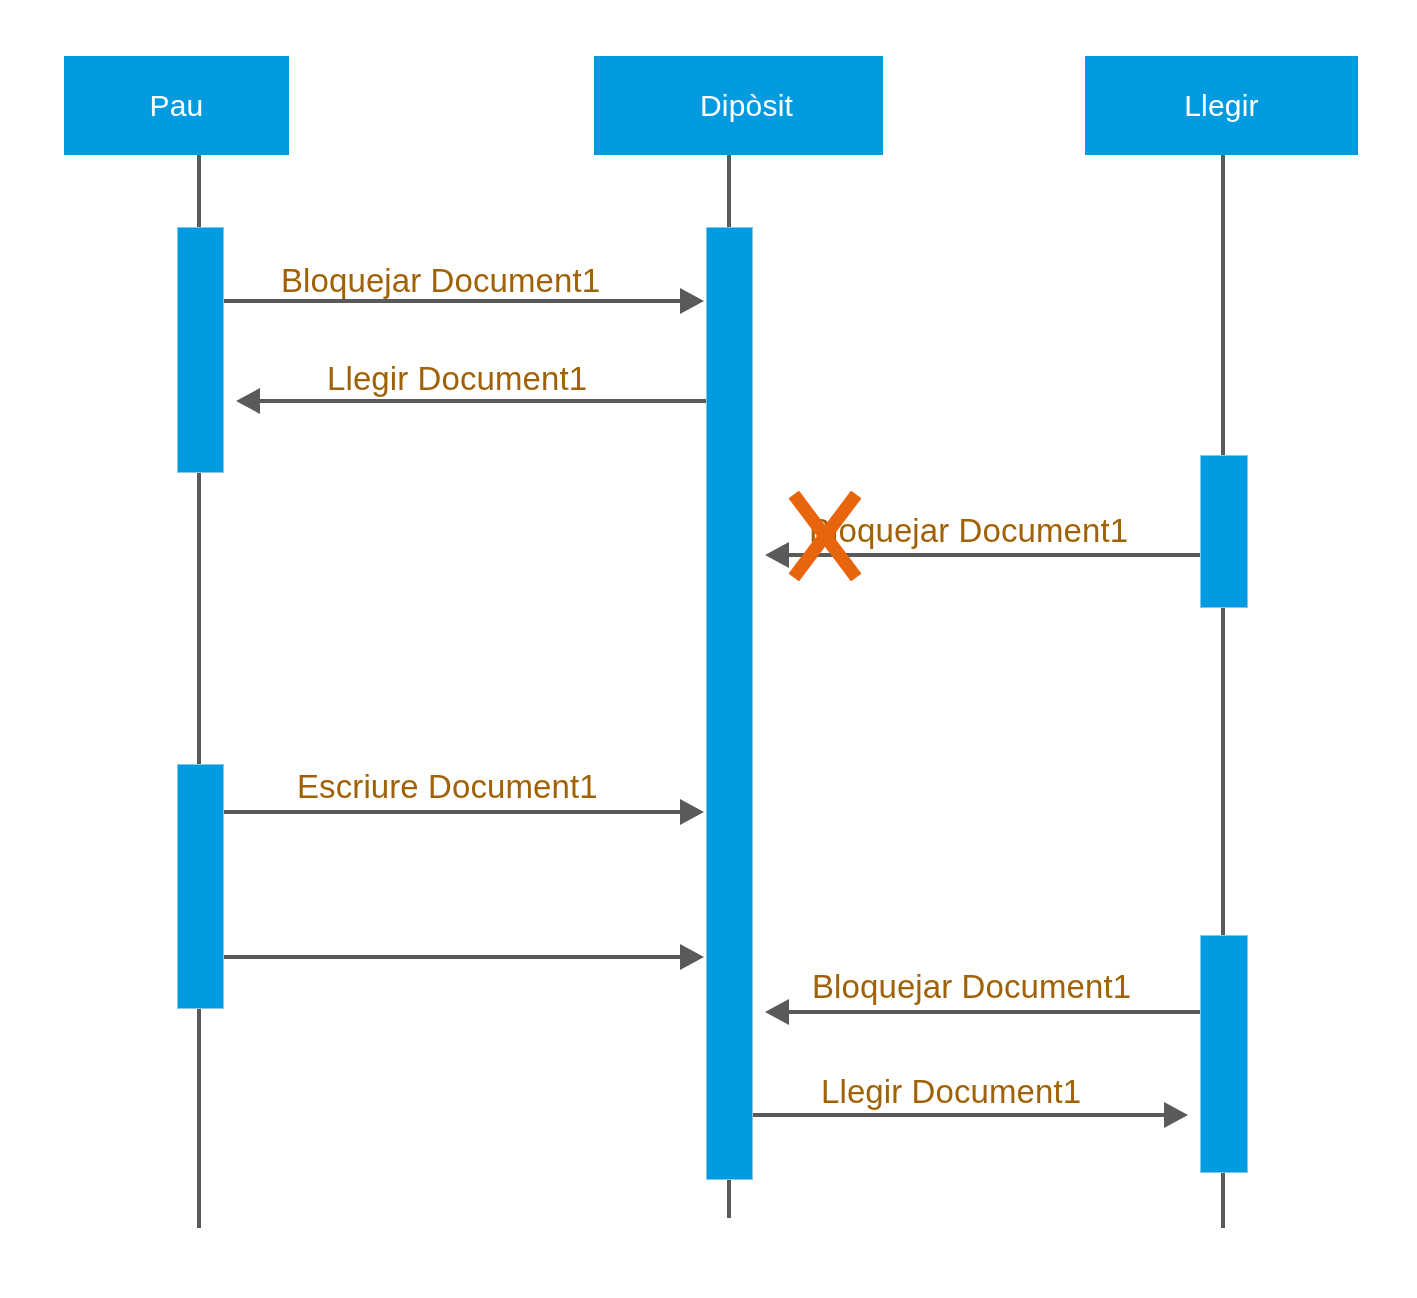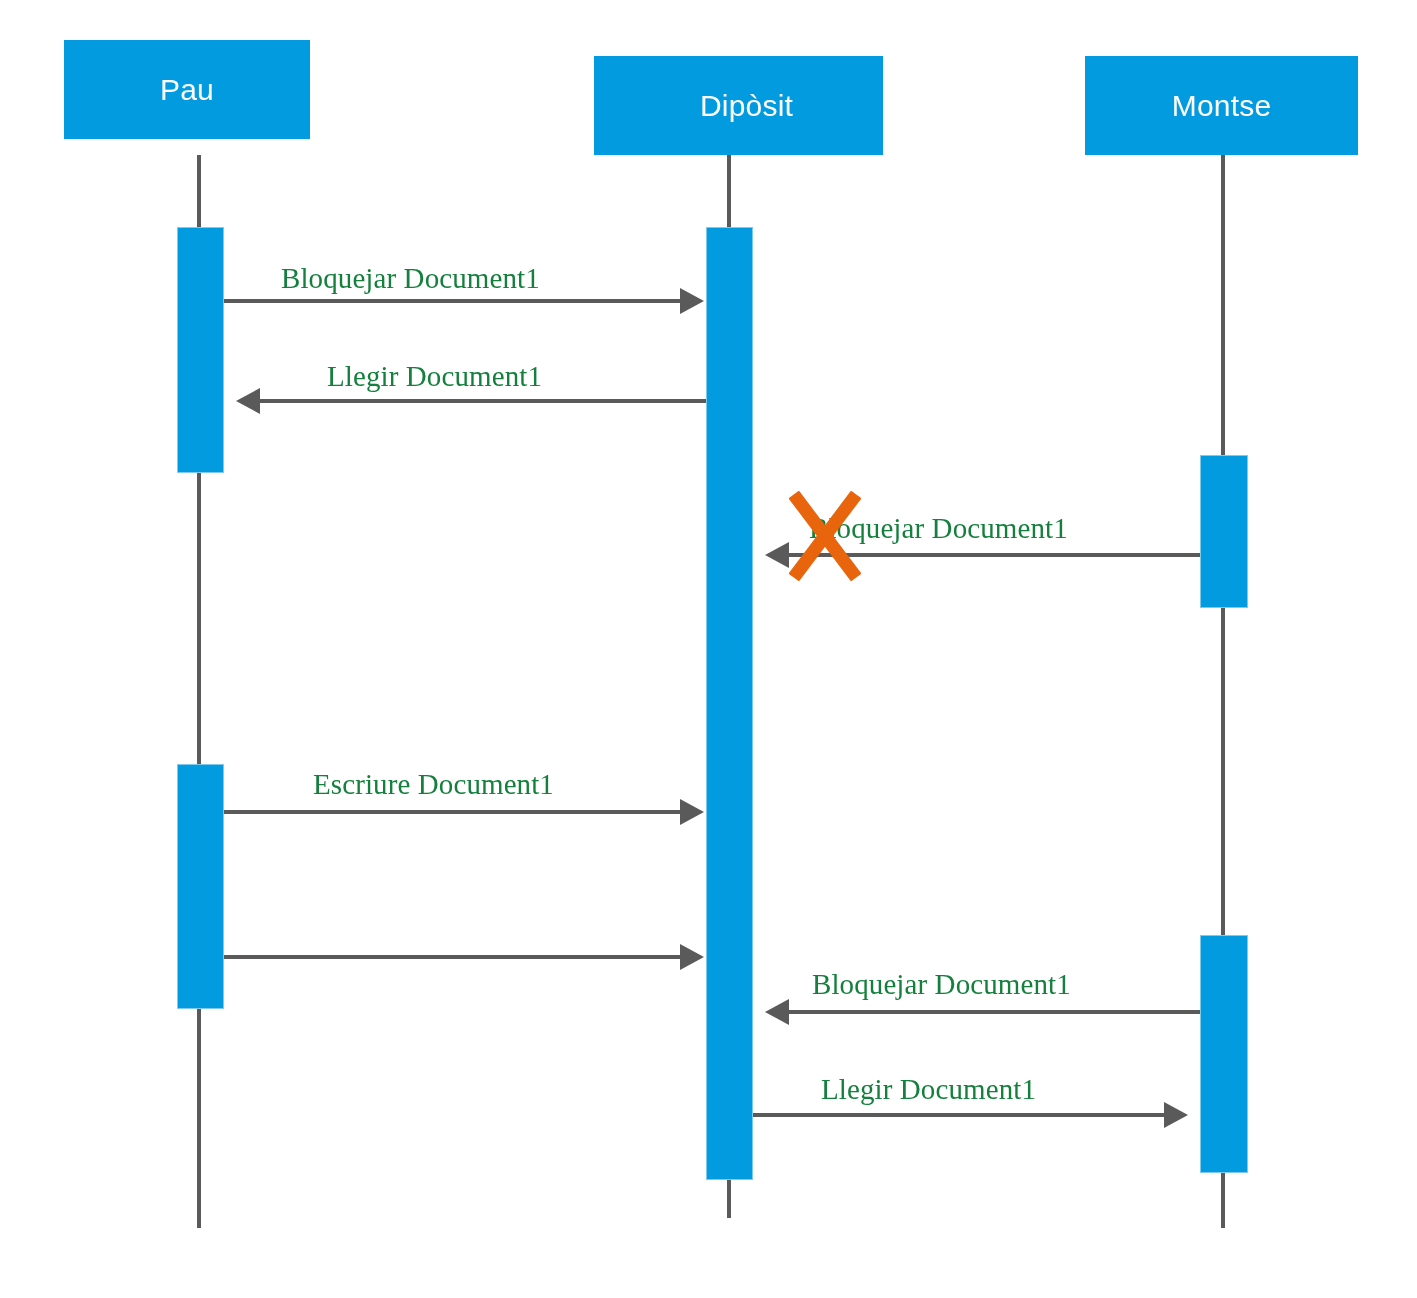--- a/index.html
+++ b/index.html
@@ -51,25 +51,24 @@
     border-bottom: 13px solid transparent;
   }
   .arrowhead.right {
     border-left: 24px solid #5a5a5a;
   }
   .arrowhead.left {
     border-right: 24px solid #5a5a5a;
   }
   .msg-label {
     position: absolute;
-    font-size: 29px;
-    color: #15803d;
+    font-size: 33px;
+    color: #a16207;
     white-space: nowrap;
     letter-spacing: 0.1px;
-    font-family: Liberation Serif, serif;
   }
   .cross-mark {
     position: absolute;
     width: 62px;
     height: 86px;
   }
   .cross-mark span {
     position: absolute;
     left: 50%;
     top: 50%;
@@ -86,45 +85,45 @@
 
 <div id="diagram-root">
     <div class="lifeline" style="left: 197px; top: 155px; height: 1073px;"></div>
     <div class="lifeline" style="left: 727px; top: 155px; height: 1063px;"></div>
     <div class="lifeline" style="left: 1221px; top: 155px; height: 1073px;"></div>
     <div class="activation" style="left: 177px; top: 227px; width: 47px; height: 246px;"></div>
     <div class="activation" style="left: 177px; top: 764px; width: 47px; height: 245px;"></div>
     <div class="activation" style="left: 706px; top: 227px; width: 47px; height: 953px;"></div>
     <div class="activation" style="left: 1200px; top: 455px; width: 48px; height: 153px;"></div>
     <div class="activation" style="left: 1200px; top: 935px; width: 48px; height: 238px;"></div>
-    <div class="participant-box" style="left: 64px; top: 40px; width: 246px; height: 99px;">
+    <div class="participant-box" style="left: 64px; top: 56px; width: 225px; height: 99px;">
       <span>Pau</span>
     </div>
     <div class="participant-box" style="left: 594px; top: 56px; width: 273px; height: 99px; padding-left: 16px;">
       <span>Dipòsit</span>
     </div>
     <div class="participant-box" style="left: 1085px; top: 56px; width: 273px; height: 99px;">
-      <span>Montse</span>
+      <span>Llegir</span>
     </div>
     <div class="msg-line" style="left: 224px; top: 299px; width: 468px;"></div>
     <div class="arrowhead right" style="top: 288px; left: 680px;"></div>
     <div class="msg-label" style="left: 281px; top: 262px;">Bloquejar Document1</div>
     <div class="msg-line" style="left: 248px; top: 399px; width: 458px;"></div>
     <div class="arrowhead left" style="top: 388px; left: 236px;"></div>
     <div class="msg-label" style="left: 327px; top: 360px;">Llegir Document1</div>
     <div class="msg-line" style="left: 777px; top: 553px; width: 423px;"></div>
     <div class="arrowhead left" style="top: 542px; left: 765px;"></div>
     <div class="msg-label" style="left: 809px; top: 512px;">Bloquejar Document1</div>
     <div class="cross-mark" style="left: 794px; top: 493px;">
       <span class="a"></span>
       <span class="b"></span>
     </div>
     <div class="msg-line" style="left: 224px; top: 810px; width: 468px;"></div>
     <div class="arrowhead right" style="top: 799px; left: 680px;"></div>
-    <div class="msg-label" style="left: 297px; top: 768px; margin-left: 16px;">Escriure Document1</div>
+    <div class="msg-label" style="left: 297px; top: 768px;">Escriure Document1</div>
     <div class="msg-line" style="left: 224px; top: 955px; width: 468px;"></div>
     <div class="arrowhead right" style="top: 944px; left: 680px;"></div>
     <div class="msg-line" style="left: 777px; top: 1010px; width: 423px;"></div>
     <div class="arrowhead left" style="top: 999px; left: 765px;"></div>
     <div class="msg-label" style="left: 812px; top: 968px;">Bloquejar Document1</div>
     <div class="msg-line" style="left: 753px; top: 1113px; width: 423px;"></div>
     <div class="arrowhead right" style="top: 1102px; left: 1164px;"></div>
     <div class="msg-label" style="left: 821px; top: 1073px;">Llegir Document1</div>
   </div>
 

